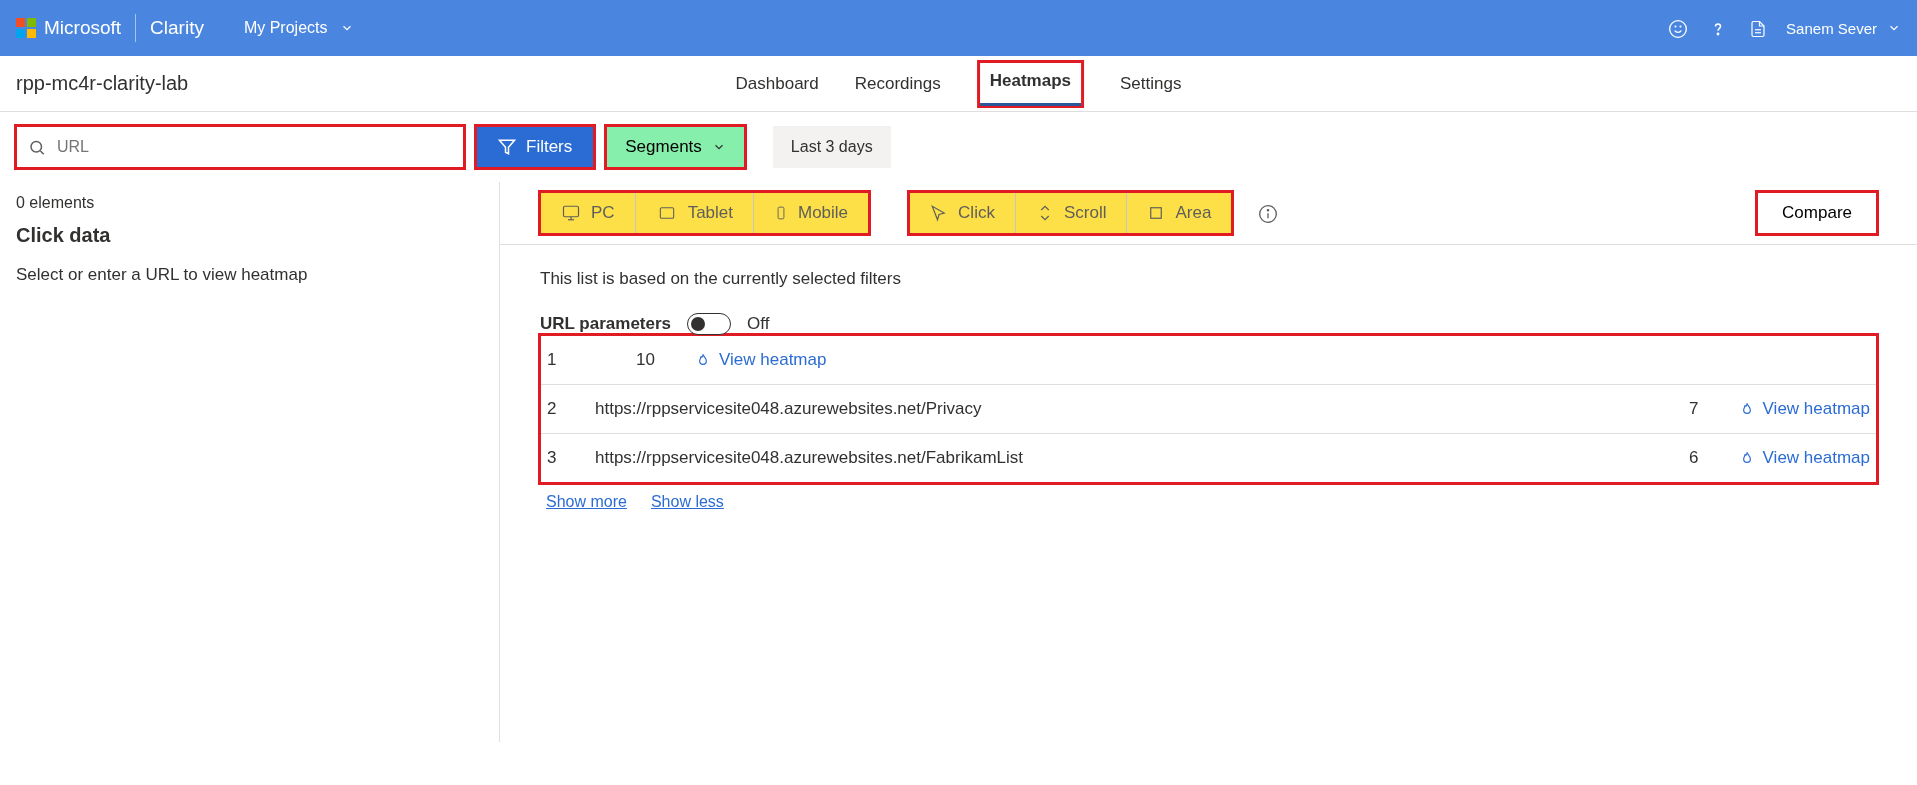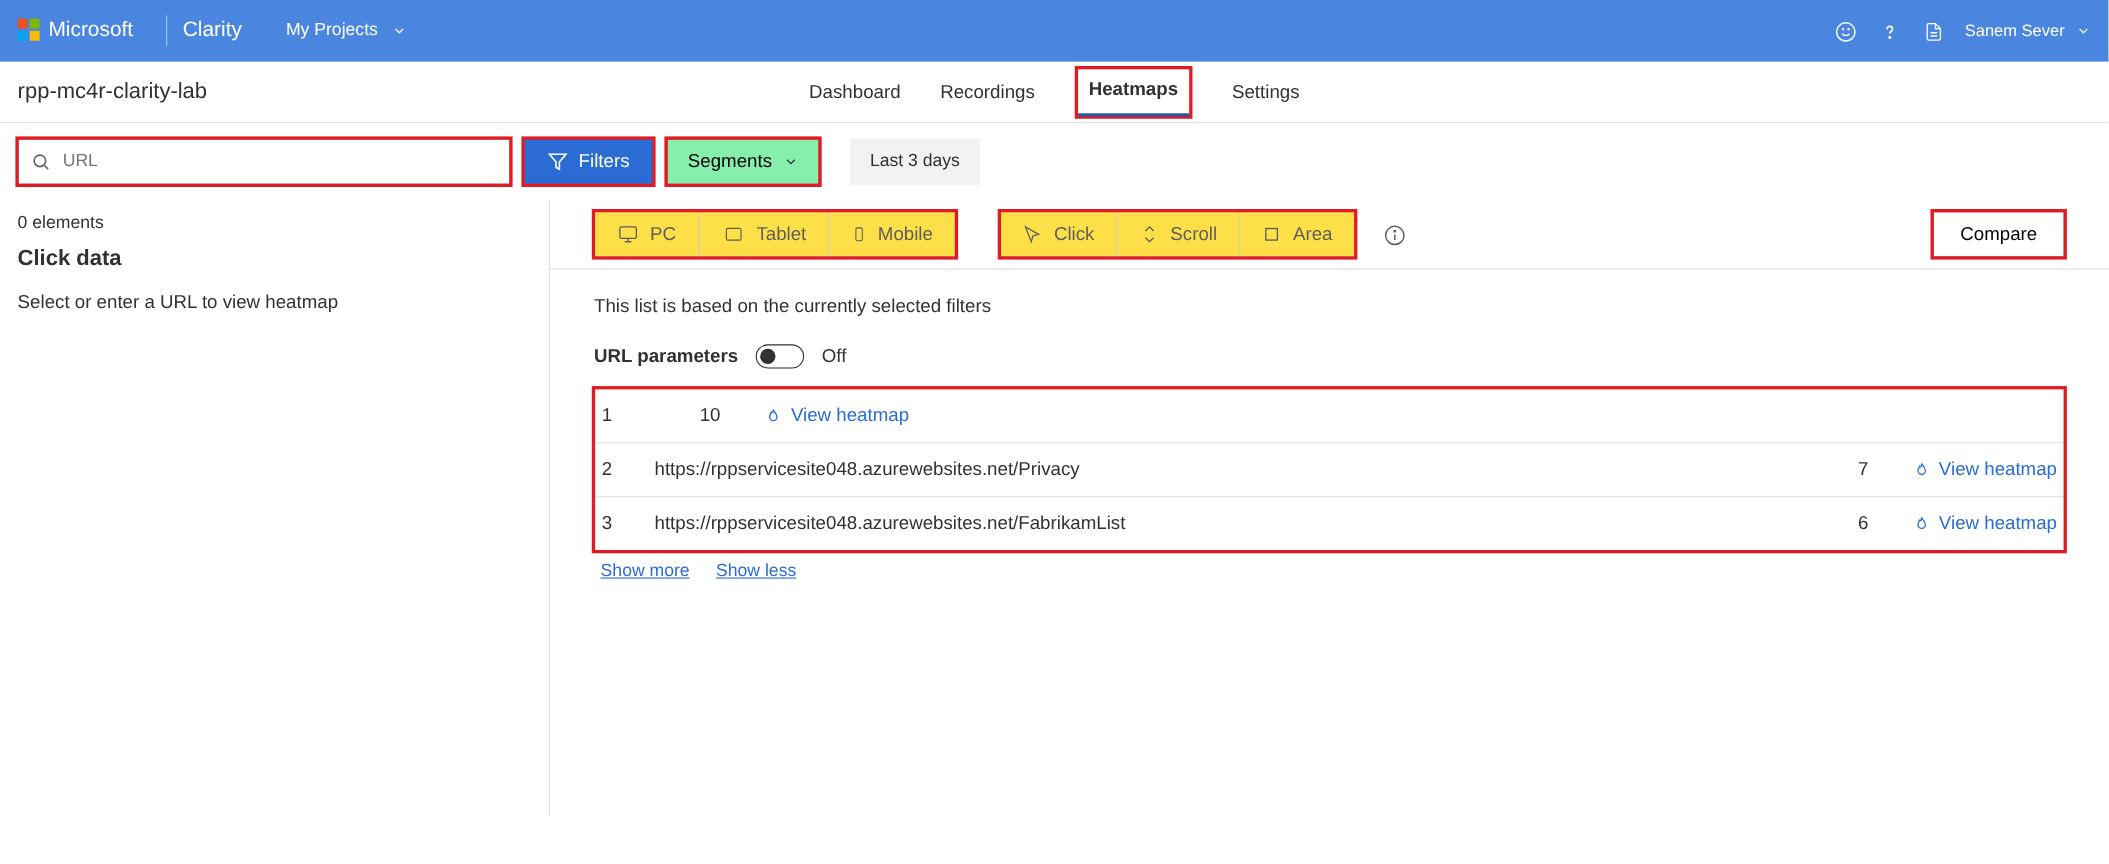--- a/index.html
+++ b/index.html
@@ -7,21 +7,21 @@
 
   
   .header {
     background: #4a86e0;
     color: #fff;
     height: 56px;
     display: flex;
     align-items: center;
     padding: 0 16px;
   }
-  .ms-logo { display: flex; gap: 8px; margin-right: 16px; }
+  .ms-logo { display: flex; align-items: center; gap: 8px; }
   .ms-logo-squares { width: 20px; height: 20px; display: grid; grid-template: 1fr 1fr / 1fr 1fr; gap: 2px; }
   .ms-logo-squares span:nth-child(1){background:#f25022;}
   .ms-logo-squares span:nth-child(2){background:#7fba00;}
   .ms-logo-squares span:nth-child(3){background:#00a4ef;}
   .ms-logo-squares span:nth-child(4){background:#ffb900;}
   .divider-vert { width:1px; height:28px; background:rgba(255,255,255,0.5); margin:0 14px; }
   .brand-text { font-size:19px; font-weight:400; }
   .brand-text.light { font-weight:300; }
   .my-projects { margin-left: 40px; display:flex; align-items:center; gap:12px; font-size:16px; cursor:pointer; }
   .header-spacer { flex:1; }
@@ -62,21 +62,21 @@
   .seg-btn { background:#fde047; border:none; border-right:1px solid #c8c6c4; padding:10px 20px; font-size:17px; color:#605e5c; display:flex; align-items:center; gap:10px; cursor:pointer; }
   .seg-btn:last-child { border-right:none; }
   .info-ic { color:#605e5c; font-size:18px; margin-left:6px; }
   .toolbar-spacer { flex:1; }
   .compare-btn { background:#fff; border:1px solid #8a8886; padding:10px 24px; font-size:17px; cursor:pointer; }
 
   
   .pp-section { padding:24px 40px; }
   .pp-title { font-size:23px; font-weight:600; margin-bottom:10px; }
   .pp-sub { font-size:17px; color:#323130; margin-bottom:24px; }
-  .url-params { display:flex; align-items:center; gap:16px; font-size:17px; margin-bottom:18px; }
+  .url-params { display:flex; align-items:center; gap:16px; font-size:17px; }
   .toggle { width:44px; height:22px; border-radius:14px; border:1px solid #323130; position:relative; cursor:pointer; background:#fff; }
   .toggle .knob { position:absolute; width:14px; height:14px; border-radius:50%; background:#323130; top:3px; left:3px; }
 
   .pp-table { border:1px solid transparent; }
   .pp-row { display:flex; align-items:center; padding:14px 6px; border-bottom:1px solid #e1dfdd; }
   .pp-row:last-child { border-bottom:none; }
   .pp-num { width:48px; font-size:17px; }
   .pp-url { flex:1; font-size:17px; }
   .pp-count { width:60px; text-align:right; font-size:17px; }
   .pp-link { color:#2b6cd4; font-size:17px; margin-left:40px; display:flex; align-items:flex-start; gap:8px; cursor:pointer; }

